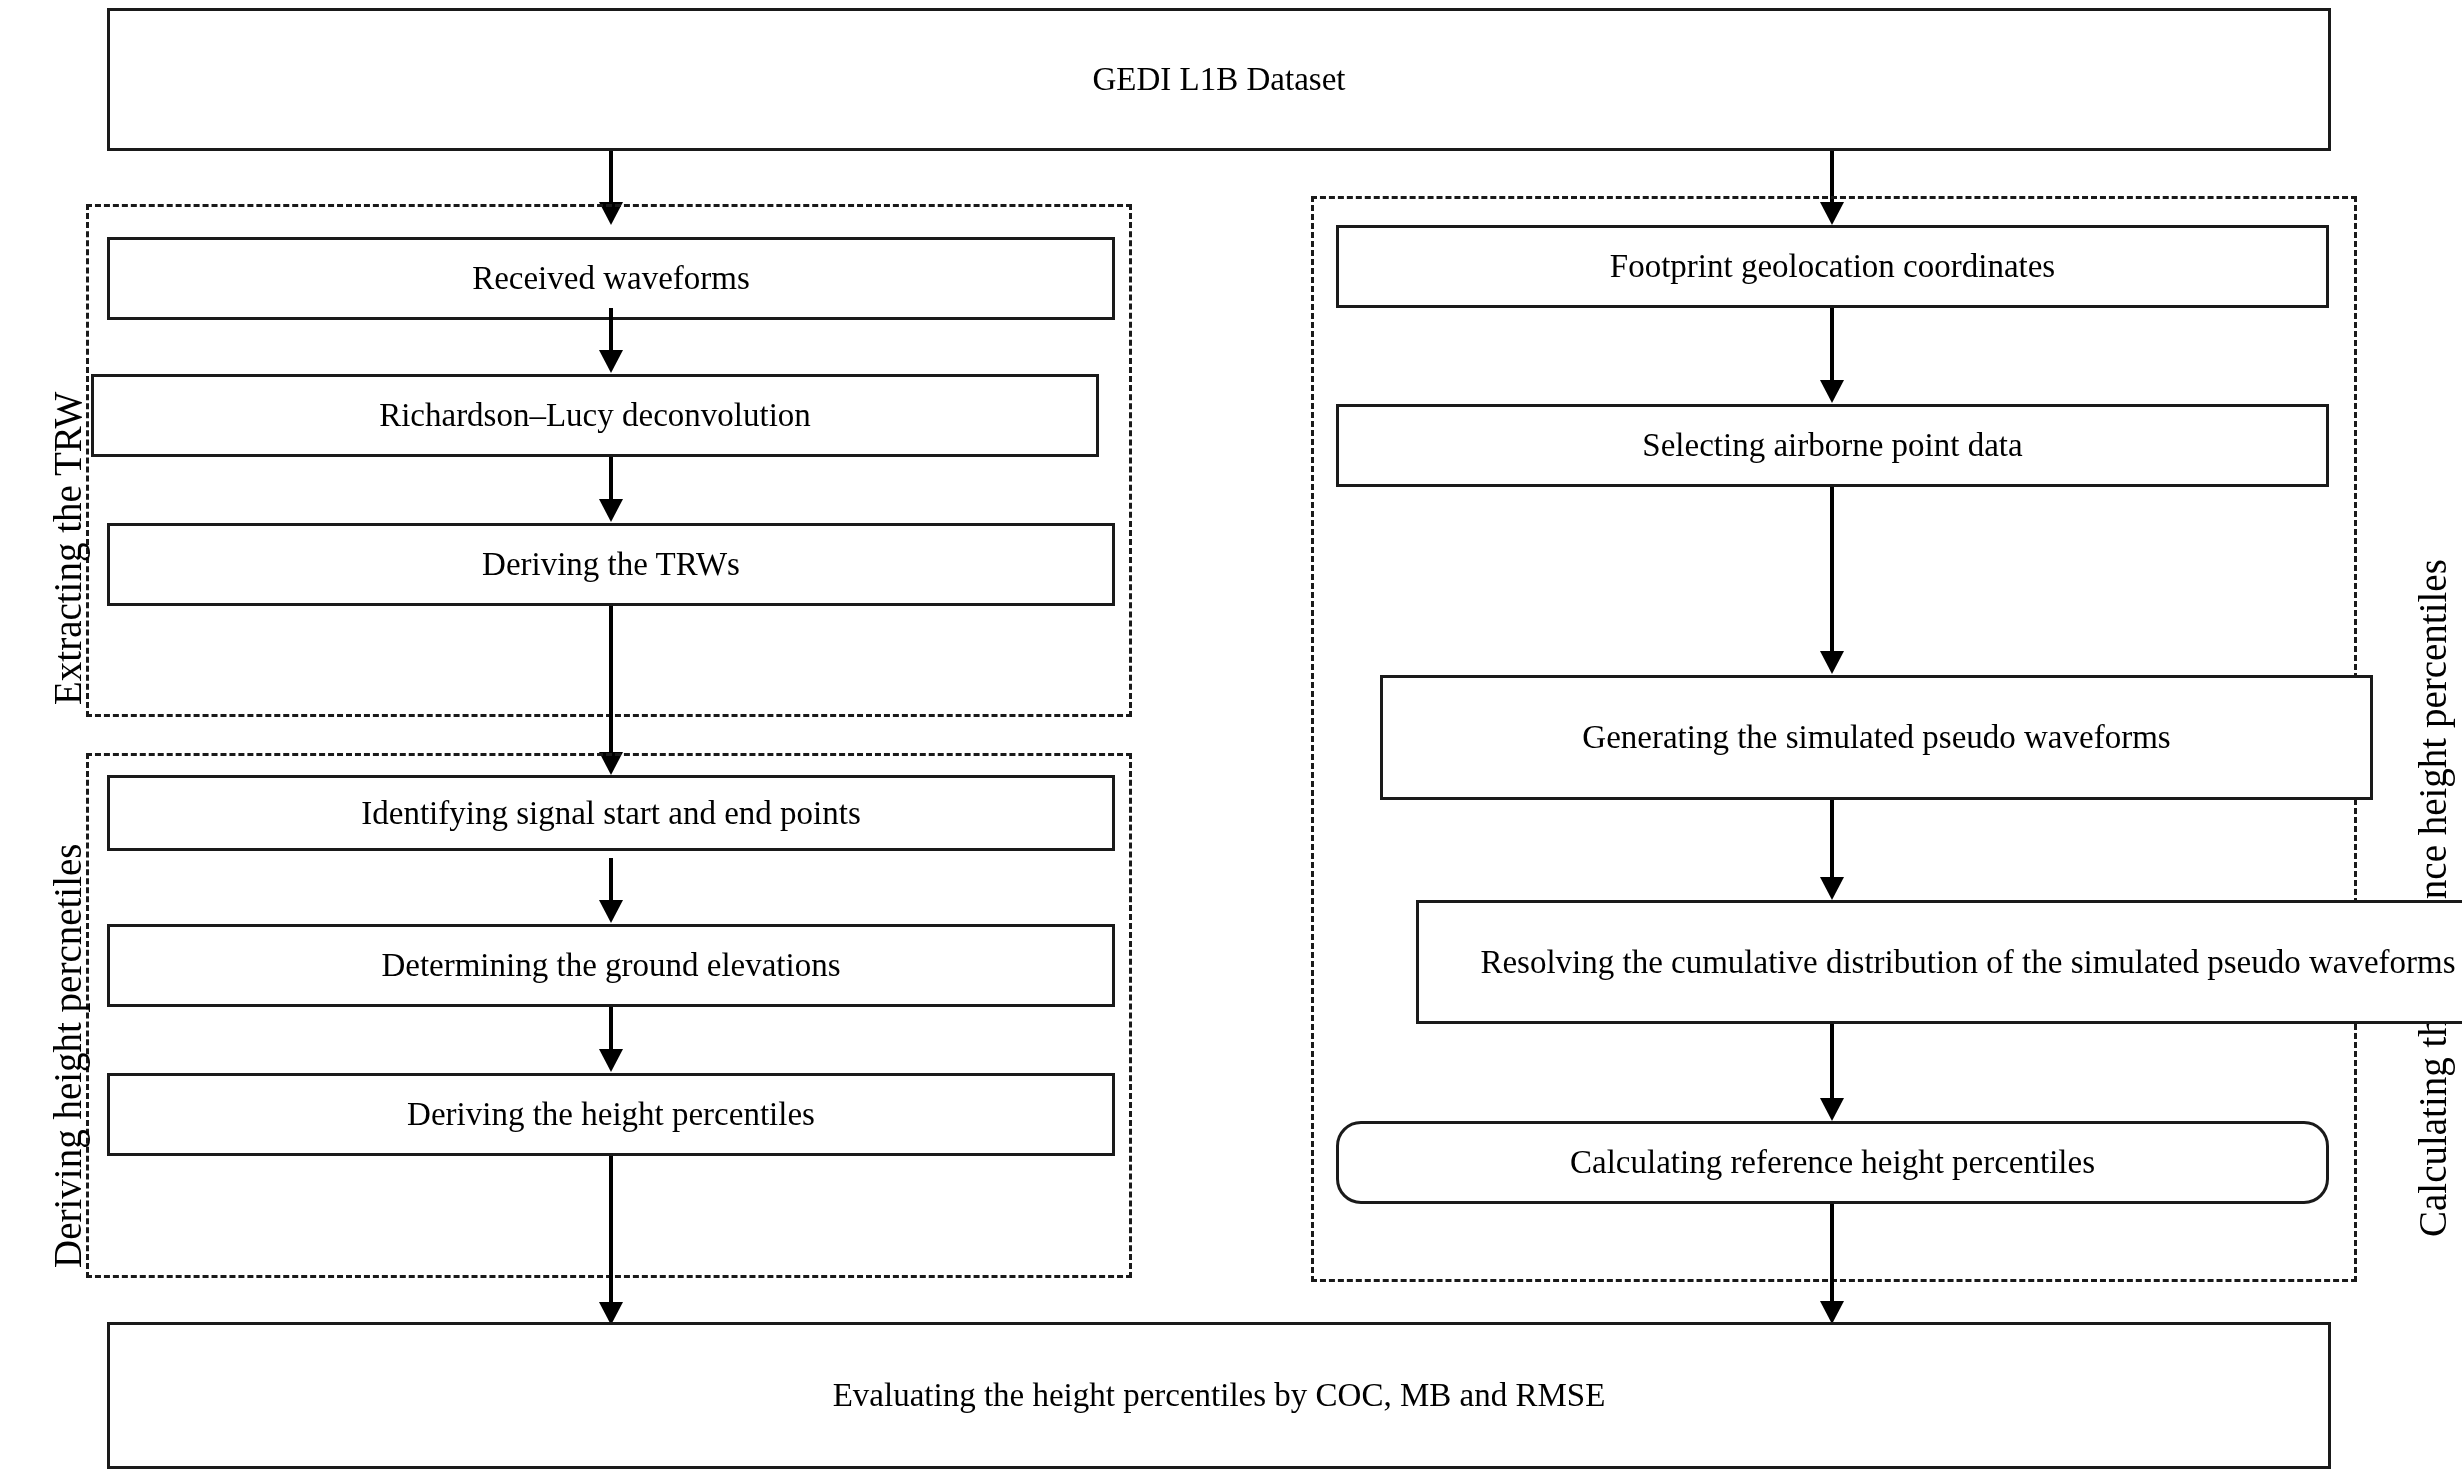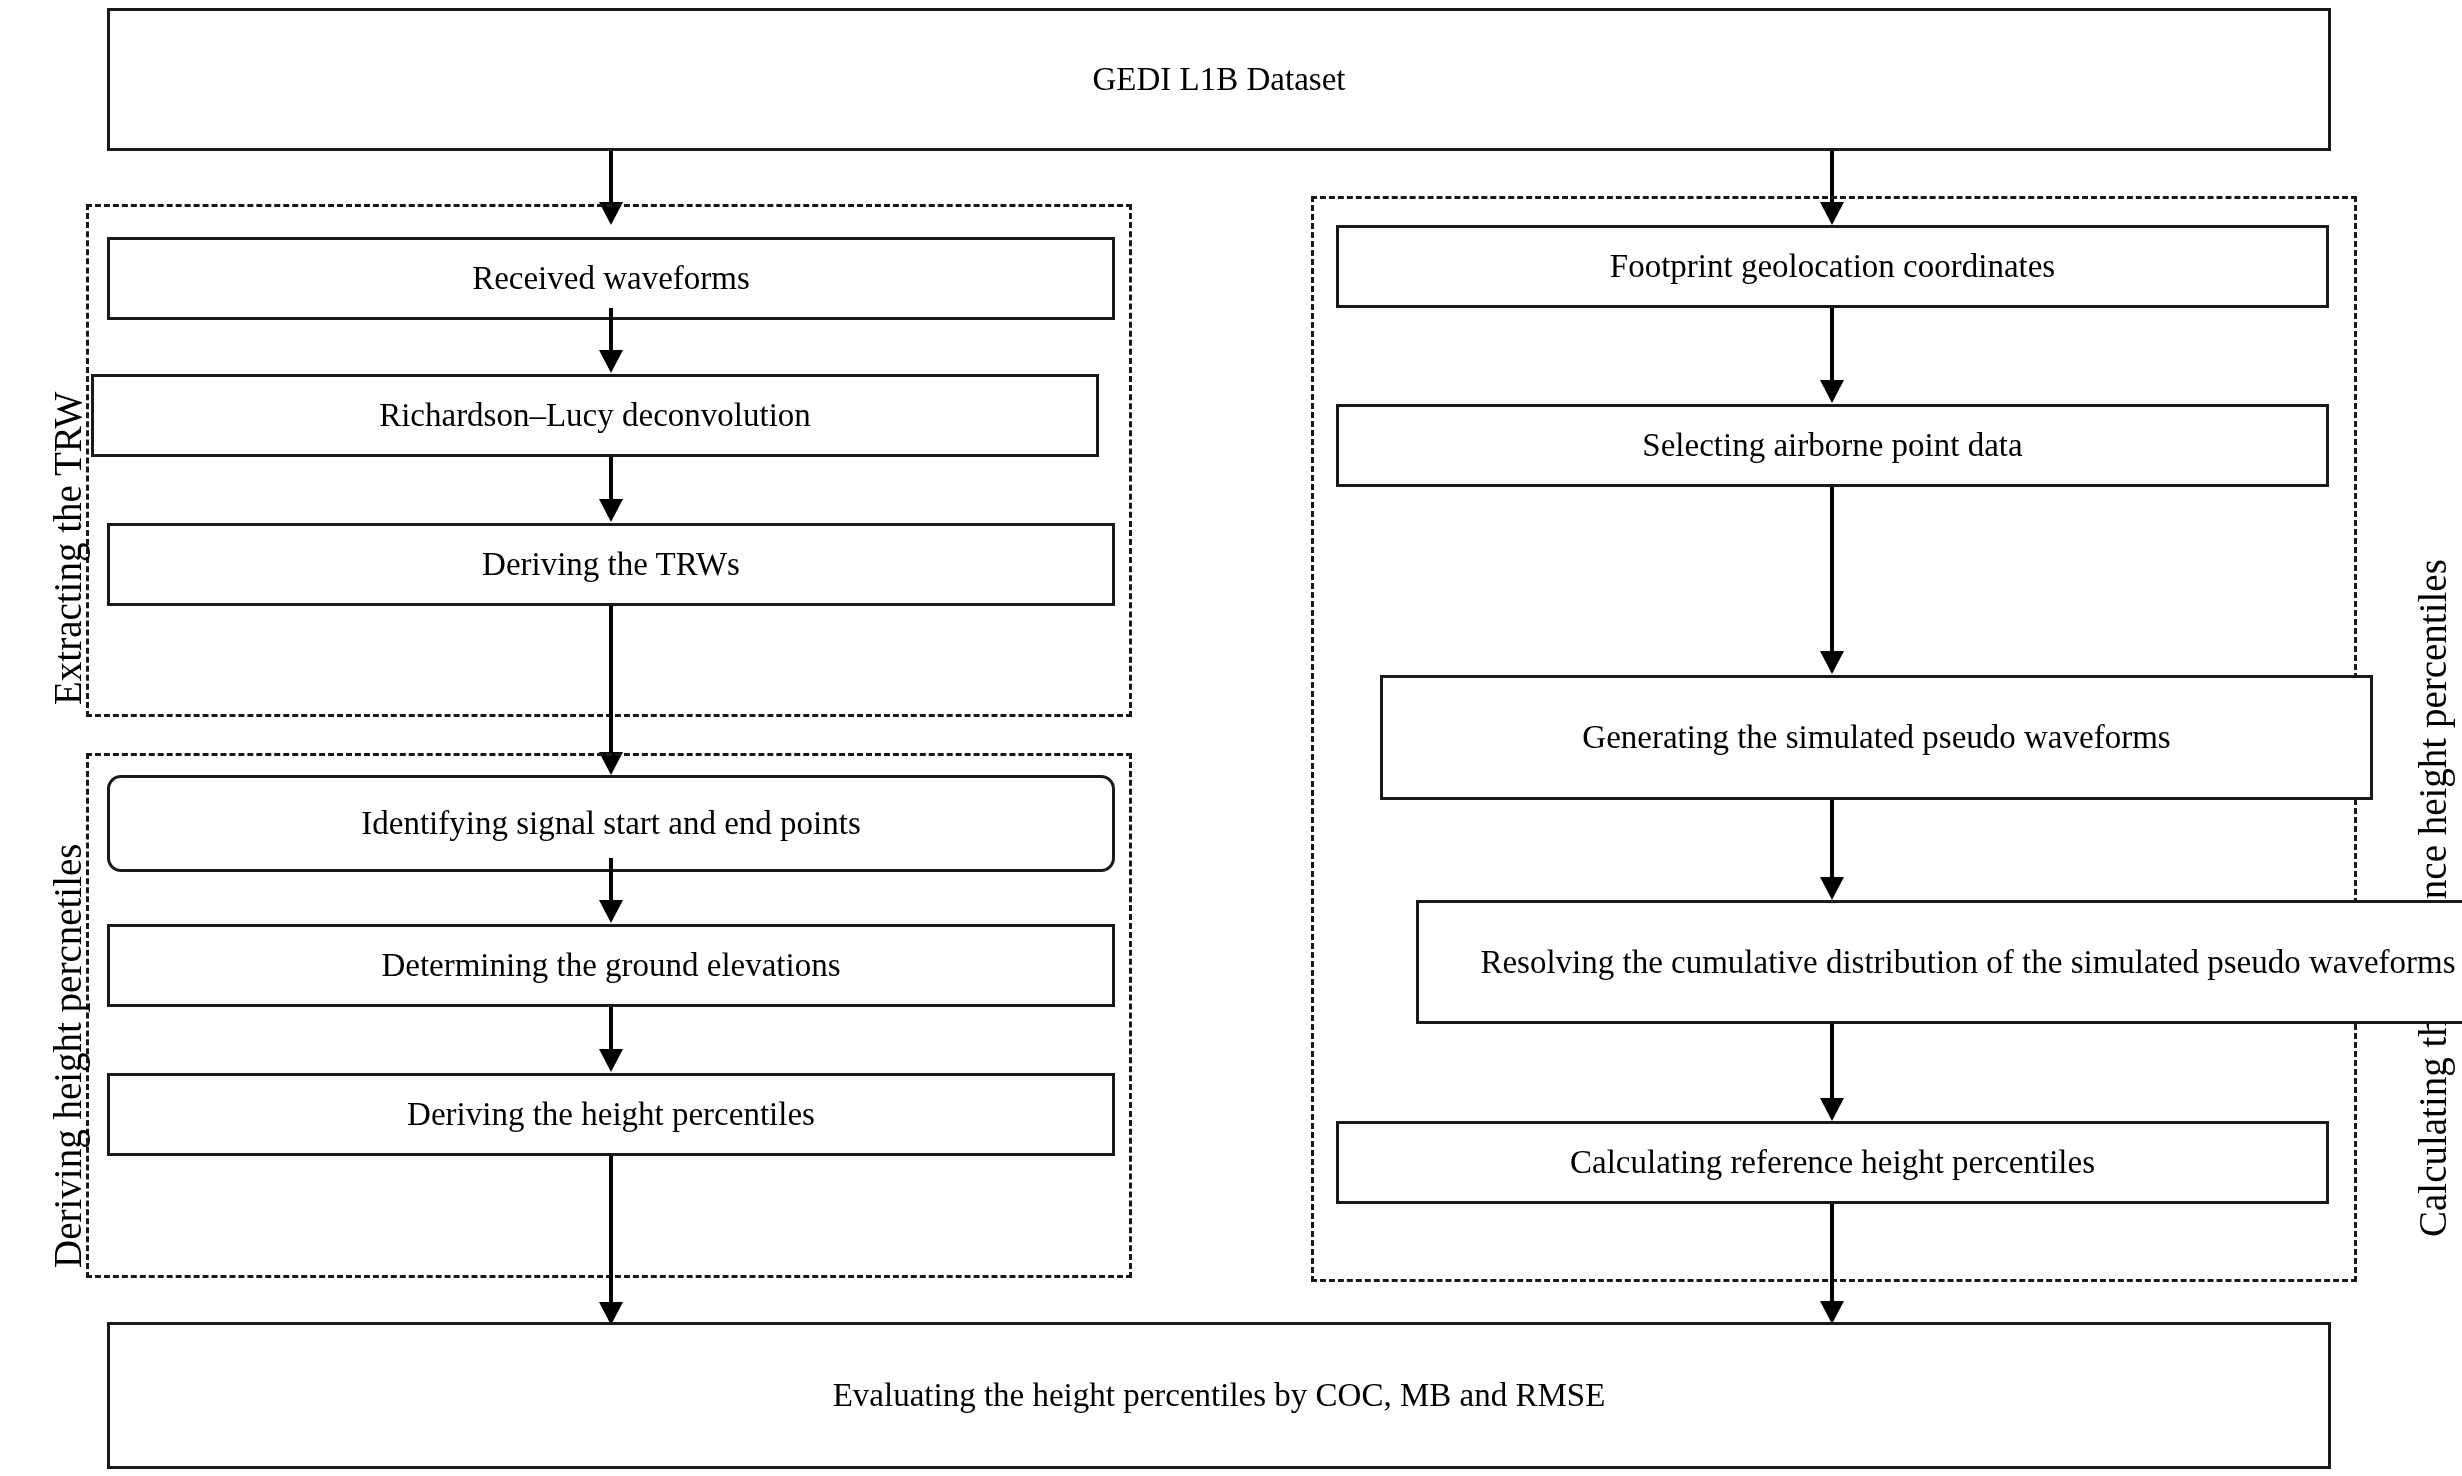--- a/index.html
+++ b/index.html
@@ -138,21 +138,21 @@
 
   <div class="arrow" style="left:611px; top:606px; height:169px;">
     <div class="shaft" style="height:147px;"></div>
     <div class="head" style="top:146px;"></div>
   </div>
 
   <div class="group" style="left:86px; top:753px; width:1046px; height:525px;"></div>
 
   <div class="side-label left" style="left:45px; top:1268px;">Deriving height percnetiles</div>
 
-  <div class="box" style="left:107px; top:775px; width:1008px; height:97px;border-radius:14px;">
+  <div class="box" style="left:107px; top:775px; width:1008px; height:76px;">
     <span class="label">Identifying signal start and end points</span>
   </div>
 
   <div class="arrow" style="left:611px; top:858px; height:66px;">
     <div class="shaft" style="height:44px;"></div>
     <div class="head" style="top:42px;"></div>
   </div>
 
   <div class="box" style="left:107px; top:924px; width:1008px; height:83px;">
     <span class="label">Determining the ground elevations</span>
@@ -205,21 +205,21 @@
 
   <div class="box two-line" style="left:1372px; top:900px; width:1104px; height:124px;">
     <span class="label">Resolving the  cumulative distribution of the simulated pseudo waveforms</span>
   </div>
 
   <div class="arrow" style="left:1832px; top:1024px; height:97px;">
     <div class="shaft" style="height:75px;"></div>
     <div class="head" style="top:74px;"></div>
   </div>
 
-  <div class="box" style="left:1336px; top:1121px; width:993px; height:83px;">
+  <div class="box" style="left:1336px; top:1121px; width:993px; height:83px;border-radius:25px;">
     <span class="label">Calculating reference height percentiles</span>
   </div>
 
   <div class="arrow" style="left:1832px; top:1204px; height:121px;">
     <div class="shaft" style="height:99px;"></div>
     <div class="head" style="top:97px;"></div>
   </div>
 
   <div class="box" style="left:107px; top:1322px; width:2224px; height:147px;">
     <span class="label">Evaluating the height percentiles by COC, MB and RMSE</span>

